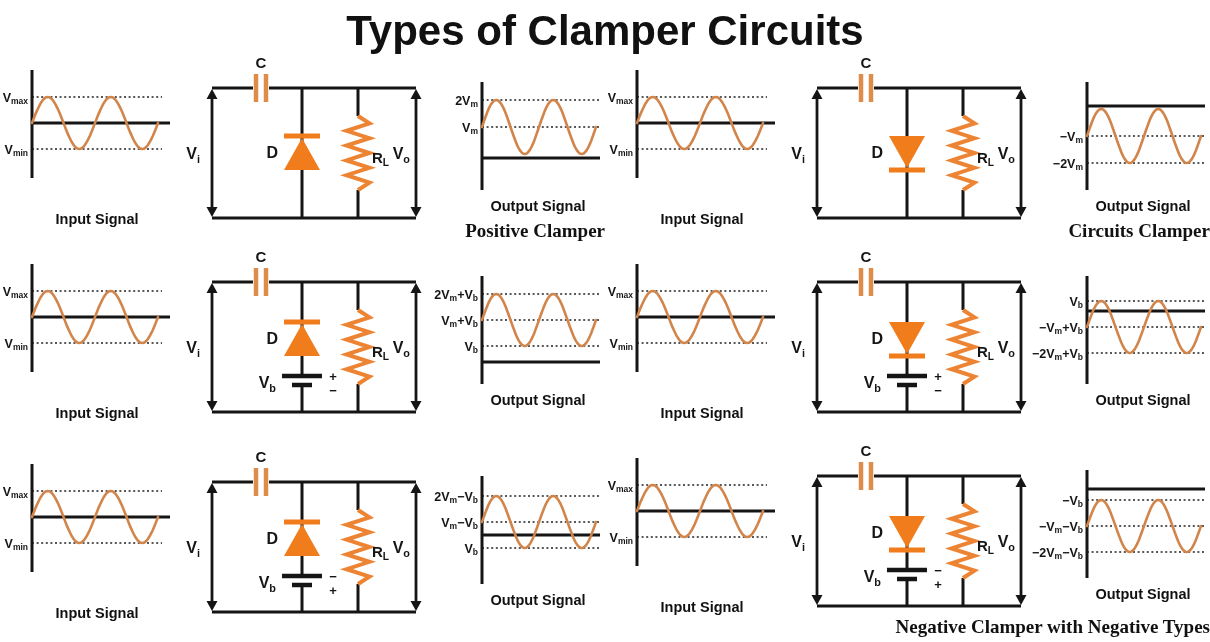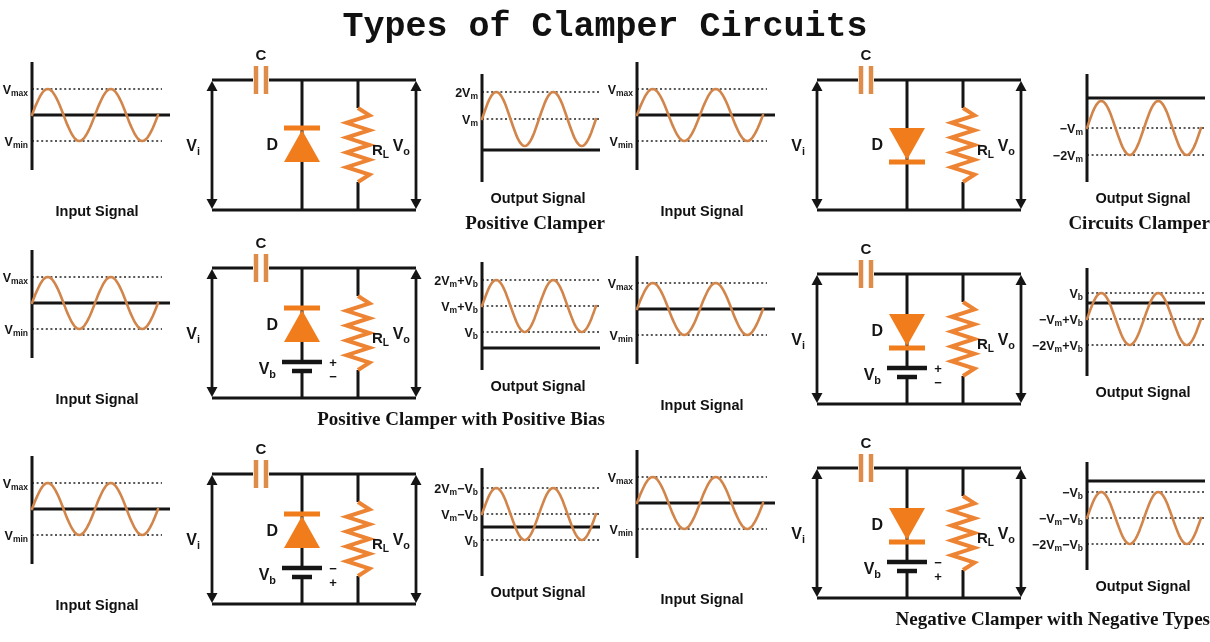--- a/index.html
+++ b/index.html
@@ -1,17 +1,17 @@
 <!DOCTYPE html>
 <html><head>
 <meta charset="utf-8">
 <style>
   html,body{margin:0;padding:0;background:#ffffff;}
   body{width:1210px;height:642px;overflow:hidden;font-family:"Liberation Sans",sans-serif;color:#111;}
-  .page-title{font-family:Liberation Mono, monospace;font-weight:bold;font-size:35px;text-align:center;margin:6px 0 0 0;line-height:1.2;}
+  .page-title{font-family:Liberation Sans, sans-serif;font-weight:bold;font-size:42px;text-align:center;margin:6px 0 0 0;line-height:1.2;}
   .grid{display:grid;grid-template-columns:605px 605px;grid-template-rows:180px 200px 200px;margin-top:2px;}
   .cell{display:flex;flex-direction:column;overflow:visible;}
   .graphs-row{flex:1;display:flex;align-items:center;overflow:visible;}
   .graph-col{display:flex;flex-direction:column;align-items:stretch;}
   .caption{font-weight:bold;font-size:14.5px;margin-top:-6px;text-align:center;box-sizing:border-box;white-space:nowrap;}
   .caption.in{padding-left:24px;margin-top:19px;}
   .caption.out{padding-left:48px;}
   .circuit-name{font-family:"Liberation Serif",serif;font-weight:bold;font-size:19px;text-align:right;margin-top:-10px;white-space:nowrap;}
   svg{display:block;overflow:visible;}
 </style>
@@ -179,21 +179,20 @@
               <text x="50" y="56.5" text-anchor="end" fill="#151515" font-family="&quot;Liberation Sans&quot;,sans-serif" font-weight="bold" font-size="12.5"><tspan font-size="12.5" dy="0">V</tspan><tspan font-size="8.5" dy="2.75">m</tspan><tspan font-size="12.5" dy="-2.75">+V</tspan><tspan font-size="8.5" dy="2.75">b</tspan></text>
               <line x1="54" y1="78" x2="172" y2="78" stroke="#222" stroke-width="1.6" stroke-dasharray="2 2.6"></line>
               <text x="50" y="82.5" text-anchor="end" fill="#151515" font-family="&quot;Liberation Sans&quot;,sans-serif" font-weight="bold" font-size="12.5"><tspan font-size="12.5" dy="0">V</tspan><tspan font-size="8.5" dy="2.75">b</tspan></text>
               <line x1="54" y1="8" x2="54" y2="116" stroke="#151515" stroke-width="3"></line>
               <line x1="54" y1="94" x2="172" y2="94" stroke="#151515" stroke-width="3"></line>
               <path d="M54.0 52.0L55.2 48.6L56.4 45.3L57.6 42.1L58.8 39.0L59.9 36.2L61.1 33.6L62.3 31.4L63.5 29.5L64.7 28.0L65.9 26.9L67.1 26.2L68.3 26.0L69.4 26.2L70.6 26.9L71.8 28.0L73.0 29.5L74.2 31.4L75.4 33.6L76.6 36.2L77.8 39.0L78.9 42.1L80.1 45.3L81.3 48.6L82.5 52.0L83.7 55.4L84.9 58.7L86.1 61.9L87.3 65.0L88.4 67.8L89.6 70.4L90.8 72.6L92.0 74.5L93.2 76.0L94.4 77.1L95.6 77.8L96.8 78.0L97.9 77.8L99.1 77.1L100.3 76.0L101.5 74.5L102.7 72.6L103.9 70.4L105.1 67.8L106.3 65.0L107.4 61.9L108.6 58.7L109.8 55.4L111.0 52.0L112.2 48.6L113.4 45.3L114.6 42.1L115.8 39.0L116.9 36.2L118.1 33.6L119.3 31.4L120.5 29.5L121.7 28.0L122.9 26.9L124.1 26.2L125.3 26.0L126.4 26.2L127.6 26.9L128.8 28.0L130.0 29.5L131.2 31.4L132.4 33.6L133.6 36.2L134.8 39.0L135.9 42.1L137.1 45.3L138.3 48.6L139.5 52.0L140.7 55.4L141.9 58.7L143.1 61.9L144.3 65.0L145.4 67.8L146.6 70.4L147.8 72.6L149.0 74.5L150.2 76.0L151.4 77.1L152.6 77.8L153.8 78.0L154.9 77.8L156.1 77.1L157.3 76.0L158.5 74.5L159.7 72.6L160.9 70.4L162.1 67.8L163.3 65.0L164.4 61.9L165.6 58.7L166.8 55.4L168.0 52.0" fill="none" stroke="#D2854A" stroke-width="2.6" stroke-linecap="round"></path>
             </svg>
             <div class="caption out">Output Signal</div>
           </div>
         </div>
-        <div class="circuit-name">Positive Clamper with Positive Bias</div>
       </div>
       <div class="cell">
         <div class="graphs-row">
           <div class="graph-col">
             <svg width="170" height="130" viewBox="0 0 170 130">
               <line x1="32" y1="35" x2="162" y2="35" stroke="#222" stroke-width="1.6" stroke-dasharray="2 2.6"></line>
               <text x="28" y="39.5" text-anchor="end" fill="#151515" font-family="&quot;Liberation Sans&quot;,sans-serif" font-weight="bold" font-size="12.5"><tspan font-size="12.5" dy="0">V</tspan><tspan font-size="8.5" dy="2.75">max</tspan></text>
               <line x1="32" y1="87" x2="162" y2="87" stroke="#222" stroke-width="1.6" stroke-dasharray="2 2.6"></line>
               <text x="28" y="91.5" text-anchor="end" fill="#151515" font-family="&quot;Liberation Sans&quot;,sans-serif" font-weight="bold" font-size="12.5"><tspan font-size="12.5" dy="0">V</tspan><tspan font-size="8.5" dy="2.75">min</tspan></text>
               <line x1="32" y1="8" x2="32" y2="116" stroke="#151515" stroke-width="3"></line>

